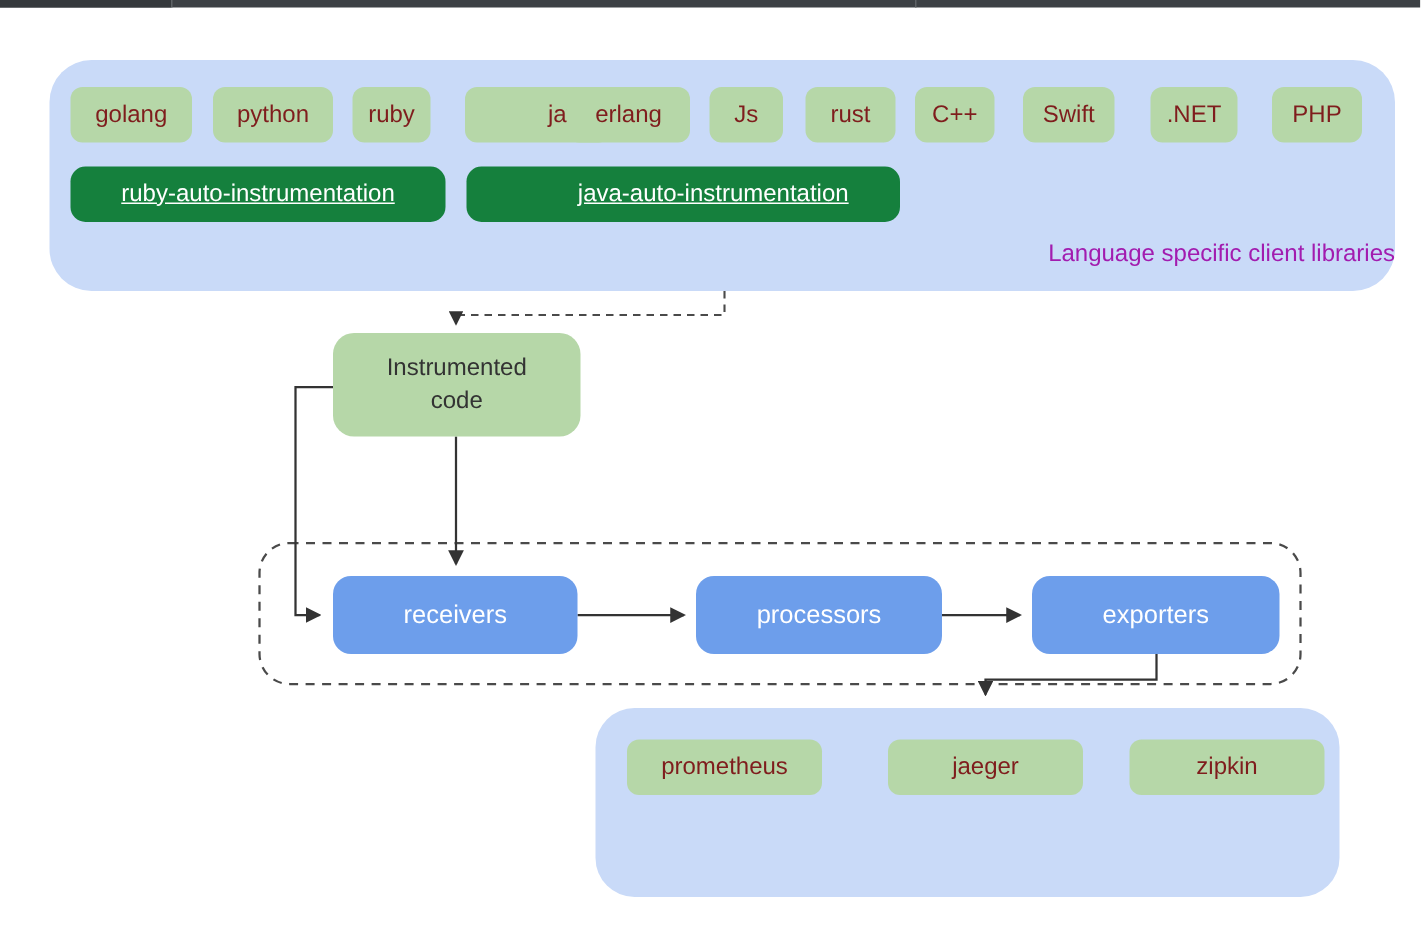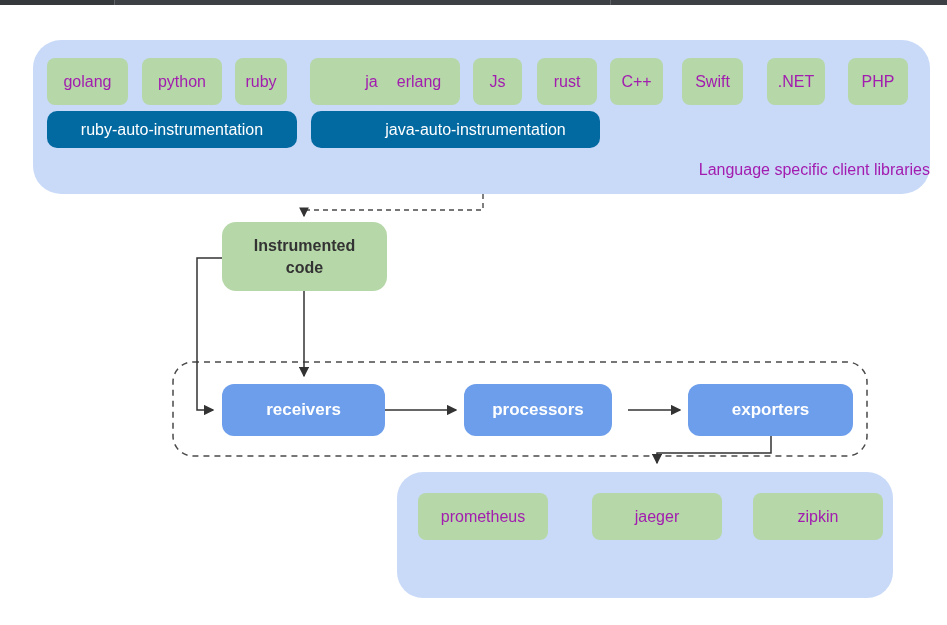--- a/index.html
+++ b/index.html
@@ -60,67 +60,67 @@
     position: absolute;
     display: flex;
     align-items: center;
     justify-content: center;
     font-size: 16px;
     line-height: 1;
     white-space: nowrap;
   }
   .chip.green {
     background: #b6d7a8;
-    color: #a21caf;
-    height: 47px;
+    color: #7f1d1d;
+    height: 37px;
     border-radius: 8px;
   }
   .chip.red {
-    background: #0369a1;
+    background: #15803d;
     color: #ffffff;
     height: 37px;
     border-radius: 10px;
+    text-decoration: underline;
   }
   .caption {
     position: absolute;
     left: 0;
     width: 100%;
     text-align: right;
     font-size: 16px;
     color: #a21caf;
   }
   
   .node {
     position: absolute;
     display: flex;
     align-items: center;
     justify-content: center;
     text-align: center;
     font-size: 16px;
-    font-weight: bold;
   }
   .node.green-node {
     left: 222px; top: 222px;
     width: 165px; height: 69px;
     background: #b6d7a8;
     color: #333333;
     border-radius: 14px;
     white-space: pre-line;
     line-height: 1.35;
   }
   .node.blue-node {
     top: 384px;
     height: 52px;
     background: #6d9eeb;
     color: #ffffff;
     border-radius: 12px;
     font-size: 17px;
   }
   .node.receivers  { left: 222px; width: 163px; }
-  .node.processors { left: 464px; width: 148px; }
+  .node.processors { left: 464px; width: 164px; }
   .node.exporters  { left: 688px; width: 165px; }
 </style>
 </head>
 <body>
 
 <div class="stage">
 
   <div class="topbar">
     <span class="seg-dark"></span>
     <span class="tb-div" style="left:114px"></span>

